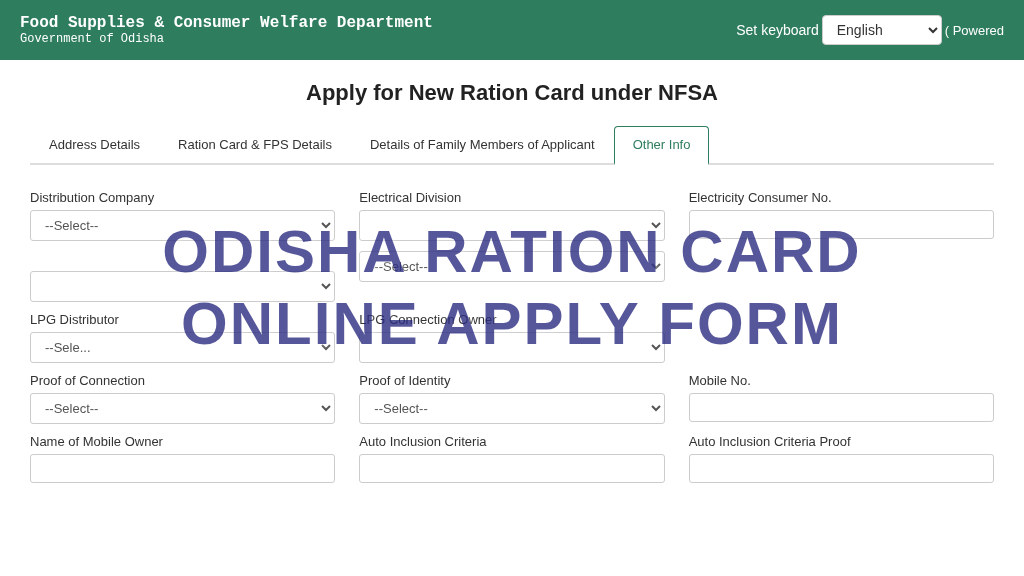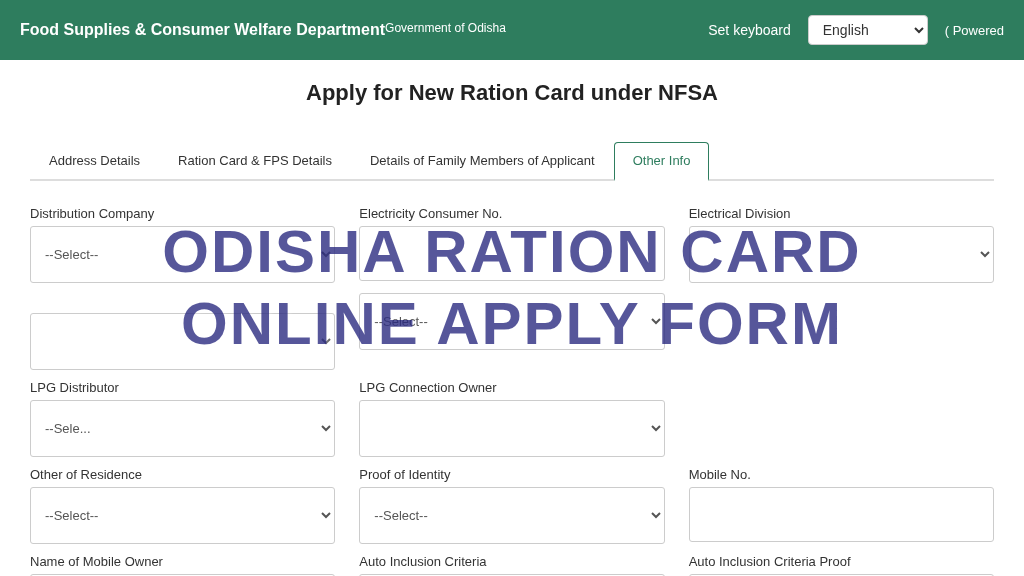--- a/index.html
+++ b/index.html
@@ -8,24 +8,24 @@
     
     .header {
       background-color: #2e7d5e;
       color: white;
       padding: 10px 20px;
       display: flex;
       align-items: center;
       justify-content: space-between;
       min-height: 60px;
     }
-    .header-left { display: flex; flex-direction: row; }
+    .header-left { display: flex; flex-direction: column; font-family: Liberation Mono, monospace; }
     .header-title { font-size: 16px; font-weight: bold; }
     .header-subtitle { font-size: 12px; }
-    .header-right { display: flex; align-items: center; gap: 17px; color: white; font-size: 14px; }
+    .header-right { display: flex; align-items: center; gap: 3px; color: white; font-size: 14px; }
     .keyboard-label { white-space: nowrap; }
     .lang-select {
       padding: 5px 10px;
       font-size: 14px;
       border: 1px solid #ccc;
       border-radius: 4px;
       background: white;
       color: #333;
       min-width: 120px;
     }
@@ -37,21 +37,21 @@
       margin: 0;
       padding: 20px 30px;
       min-height: calc(100vh - 60px);
     }
 
     .page-title {
       text-align: center;
       font-size: 22px;
       font-weight: bold;
       color: #222;
-      margin-bottom: 36px;
+      margin-bottom: 20px;
     }
 
     
     .tabs {
       display: flex;
       border-bottom: 2px solid #ddd;
       margin-bottom: 25px;
       gap: 0;
     }
     .tab {
@@ -85,21 +85,21 @@
       flex-direction: column;
       gap: 5px;
     }
     .field-group label {
       font-size: 13px;
       color: #333;
     }
     .field-group select,
     .field-group input {
       width: 100%;
-      padding: 19px 10px;
+      padding: 6px 10px;
       border: 1px solid #ccc;
       border-radius: 3px;
       font-size: 13px;
       background: white;
       color: #555;
     }
     .overlay-text {
       position: fixed;
       top: 50%;
       left: 50%;
@@ -145,63 +145,63 @@
   </div>
 
   <div class="form-grid">
     <div class="field-group">
       <label>Distribution Company</label>
       <select>
         <option>--Select--</option>
       </select>
     </div>
     <div class="field-group">
+      <label>Electrical Division</label>
+      <select>
+        <option></option>
+      </select>
+    </div>
+    <div class="field-group">
       <label>Electricity Consumer No.</label>
       <input type="text" style="">
     </div>
-    <div class="field-group">
-      <label>Electrical Division</label>
+  </div>
+
+  <div class="form-grid">
+    <div class="field-group">
+      <label>&nbsp;</label>
       <select>
         <option></option>
       </select>
     </div>
-  </div>
-
-  <div class="form-grid">
-    <div class="field-group">
-      <label>&nbsp;</label>
+    <div class="field-group">
+      <select>
+        <option>--Select--</option>
+      </select>
+    </div>
+  </div>
+
+  <div class="form-grid">
+    <div class="field-group">
+      <label>LPG Distributor</label>
+      <select>
+        <option>--Sele...</option>
+      </select>
+    </div>
+    <div class="field-group">
+      <label>LPG Connection Owner</label>
       <select>
         <option></option>
       </select>
     </div>
-    <div class="field-group">
-      <select>
-        <option>--Select--</option>
-      </select>
-    </div>
-  </div>
-
-  <div class="form-grid">
-    <div class="field-group">
-      <label>LPG Distributor</label>
-      <select>
-        <option>--Sele...</option>
-      </select>
-    </div>
-    <div class="field-group">
-      <label>LPG Connection Owner</label>
-      <select>
-        <option></option>
-      </select>
-    </div>
-  </div>
-
-  <div class="form-grid">
-    <div class="field-group">
-      <label>Other of Residence</label>
+  </div>
+
+  <div class="form-grid">
+    <div class="field-group">
+      <label>Proof of Connection</label>
       <select>
         <option>--Select--</option>
       </select>
     </div>
     <div class="field-group">
       <label>Proof of Identity</label>
       <select>
         <option>--Select--</option>
       </select>
     </div>

